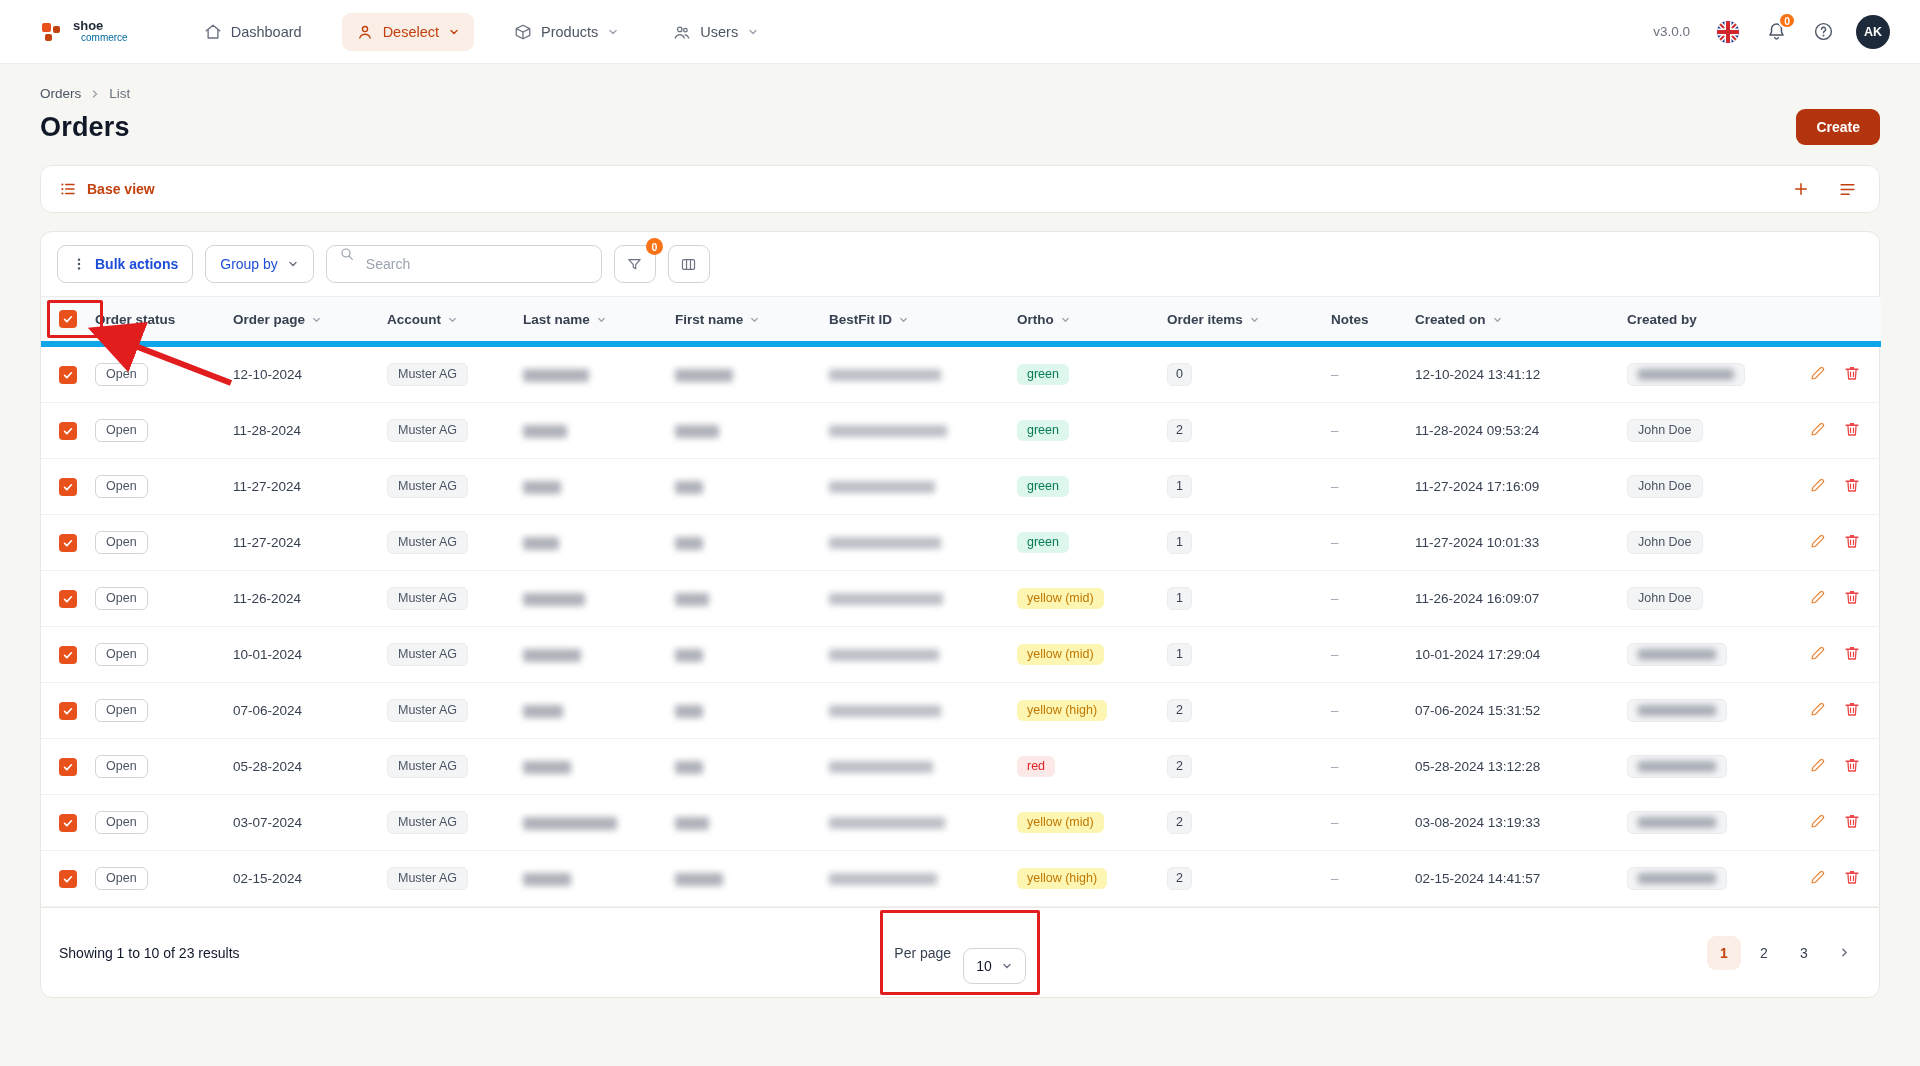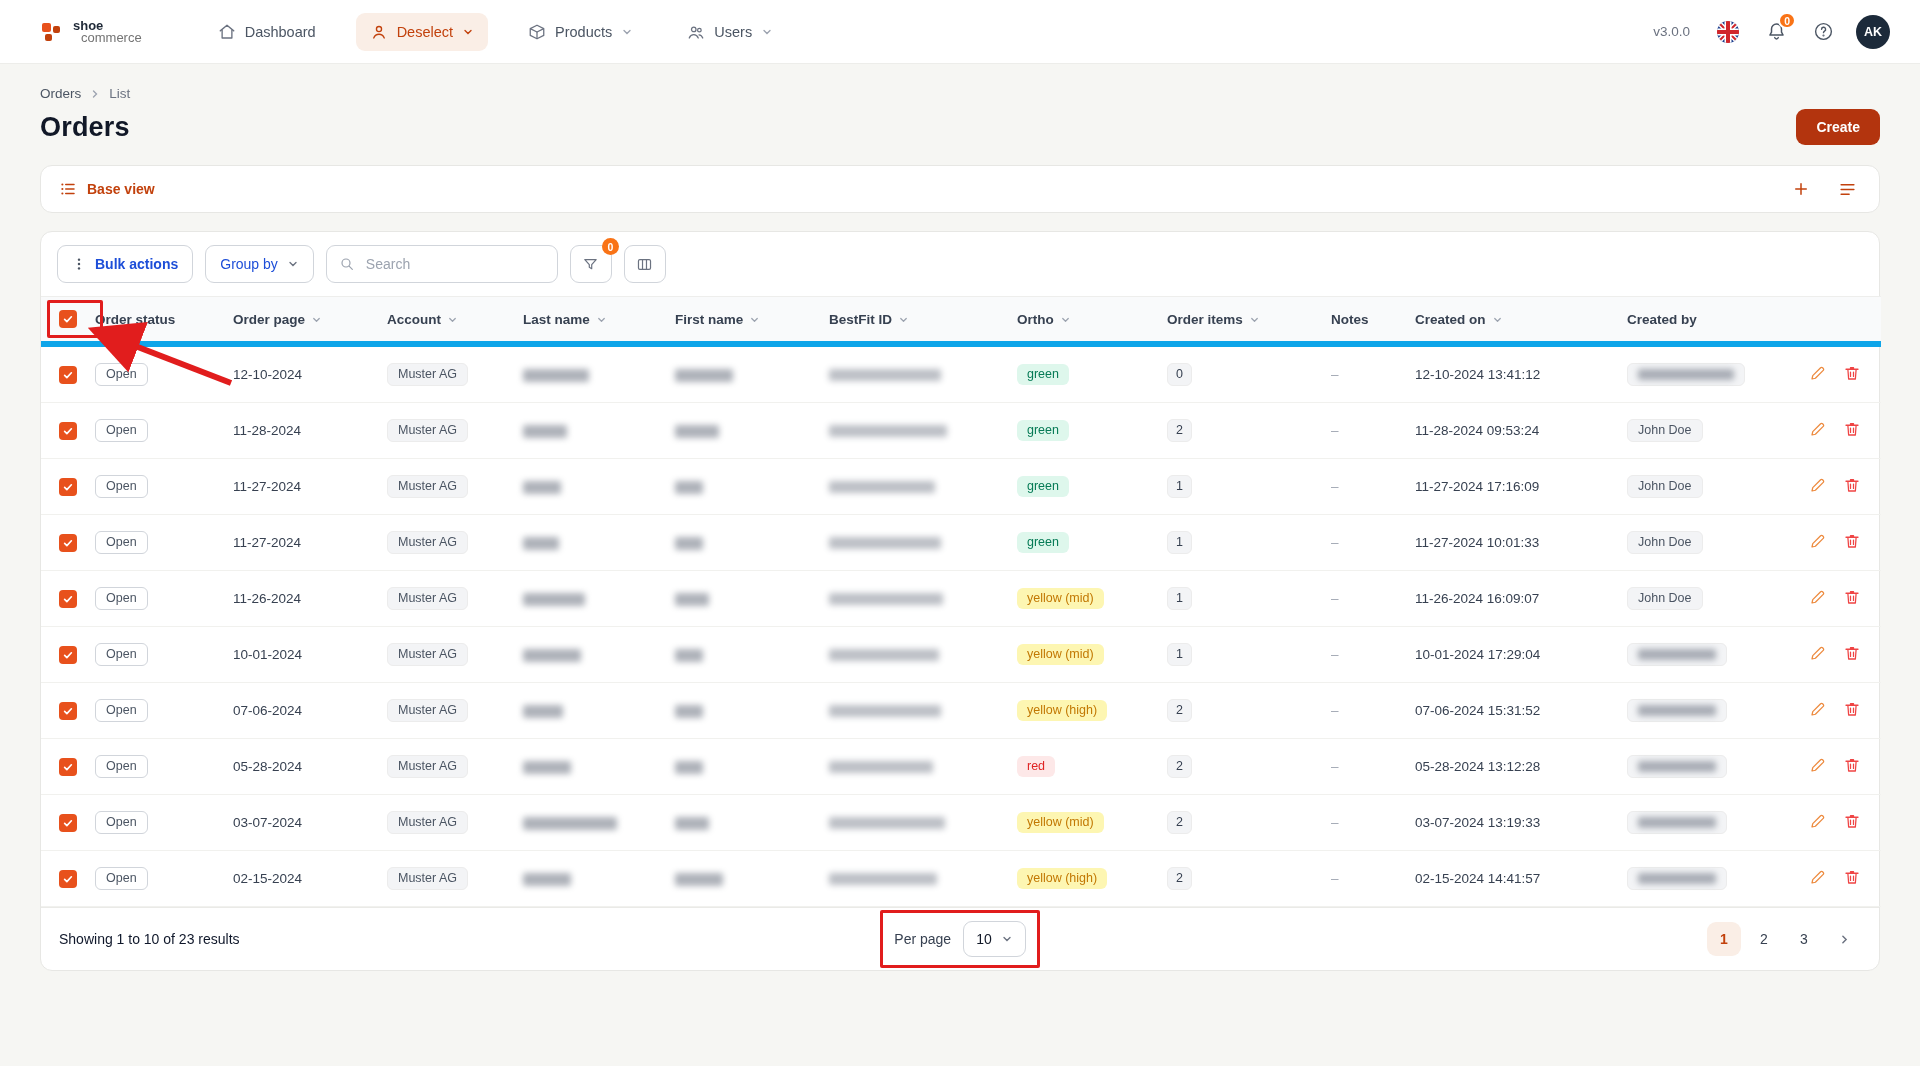--- a/index.html
+++ b/index.html
@@ -24,21 +24,21 @@
   }
   svg{display:block;}
   button{font-family:inherit;}
 
   
   .navbar{height:64px;background:#fff;border-bottom:1px solid #ededea;
     display:flex;align-items:center;padding:0 30px 0 40px;}
   .logo{display:flex;align-items:center;gap:9px;cursor:pointer;}
   .logo-text{display:flex;flex-direction:column;line-height:12px;}
   .logo-text .l1{font-weight:bold;font-size:13px;color:#1f2937;}
-  .logo-text .l2{font-size:13px;color:#737373;padding-left:8px;}
+  .logo-text .l2{font-size:10px;color:#0369a1;padding-left:8px;}
   nav{display:flex;align-items:center;gap:26px;margin-left:62px;}
   .nav-item{display:flex;align-items:center;gap:9px;padding:10px 14px;border-radius:9px;
     color:#4b5563;font-size:14.5px;font-weight:500;cursor:pointer;text-decoration:none;}
   .nav-item.active{color:var(--accent);background:var(--accent-bg);}
   .nav-right{margin-left:auto;display:flex;align-items:center;gap:18px;}
   .version{color:var(--muted);font-size:13.5px;margin-right:4px;}
   .iconbtn{background:none;border:none;padding:4px;cursor:pointer;position:relative;}
   .bell-badge{position:absolute;top:-5px;right:-5px;min-width:17px;height:17px;border-radius:9px;
     background:#f97316;color:#fff;font-size:10.5px;font-weight:600;display:flex;align-items:center;
     justify-content:center;padding:0 4px;border:2px solid #fff;}
@@ -62,22 +62,22 @@
   .viewbar-right{margin-left:auto;display:flex;align-items:center;gap:20px;}
   .viewbar-right .iconbtn{color:var(--accent);}
 
   .card{background:#fff;border:1px solid var(--border);border-radius:12px;position:relative;}
 
   
   .toolbar{display:flex;align-items:center;gap:12px;padding:13px 16px;}
   .tbtn{display:flex;align-items:center;gap:9px;border:1px solid #d1d5db;background:#fff;
     border-radius:9px;padding:0 14px;height:38px;font-size:14px;font-weight:600;color:#1d4ed8;cursor:pointer;}
   .tbtn.light{font-weight:500;}
-  .search{display:flex;align-items:center;gap:9px;border:1px solid #d1d5db;border-radius:9px;
-    padding:0 12px;height:38px;width:232px;background:#fff;}
+  .search{display:flex;gap:9px;border:1px solid #d1d5db;border-radius:9px;
+    padding:0 12px;height:38px;width:276px;background:#fff;}
   .search input{border:none;outline:none;font:inherit;font-size:14px;width:100%;color:#111827;background:transparent;}
   .search input::placeholder{color:#9ca3af;}
   .sqbtn{position:relative;width:42px;height:38px;border:1px solid #d1d5db;border-radius:9px;
     background:#fff;display:flex;align-items:center;justify-content:center;cursor:pointer;}
   .filter-badge{position:absolute;top:-8px;right:-8px;min-width:17px;height:17px;border-radius:9px;
     background:#f97316;color:#fff;font-size:10.5px;font-weight:600;display:flex;align-items:center;
     justify-content:center;padding:0 4px;}
 
   
   .sel-row{display:flex;align-items:center;padding:11px 18px;font-size:14px;color:#374151;
@@ -112,21 +112,21 @@
   .badge .blur{height:11px;margin:1px 0;}
   td.c-actions{text-align:right;padding-right:20px;}
   .row-actions{display:inline-flex;align-items:center;gap:12px;}
   .row-actions .abtn{background:none;border:none;padding:2px;cursor:pointer;}
 
   
   .tfoot{display:flex;align-items:center;padding:13px 18px;border-top:1px solid #eaeae7;}
   .showing{flex:1;font-size:14px;color:#0f172a;}
   .perpage-wrap{position:relative;display:flex;align-items:center;gap:12px;font-size:14px;color:#374151;}
   .pp-select{display:flex;align-items:center;gap:9px;border:1px solid #d1d5db;background:#fff;
-    border-radius:9px;padding:9px 12px;font-size:14px;color:#111827;cursor:pointer;}
+    border-radius:9px;padding:9px 12px;font-size:14px;color:#111827;cursor:pointer;margin-top:27px;}
   .pager{flex:1;display:flex;justify-content:flex-end;align-items:center;gap:6px;}
   .pg{min-width:34px;height:34px;border:none;background:transparent;border-radius:9px;
     font-size:14px;color:#374151;display:flex;align-items:center;justify-content:center;cursor:pointer;}
   .pg.active{background:var(--accent-bg);color:var(--accent);font-weight:600;}
 
   
   .ann-box{position:absolute;border:3px solid var(--ann);border-radius:2px;pointer-events:none;z-index:30;}
   .ann-cb{left:6px;top:50%;transform:translateY(-50%);width:56px;height:38px;}
   .ann-pp{left:-14px;top:-11px;right:-14px;bottom:-11px;}
   .ann-arrow{position:absolute;left:44px;top:26px;width:152px;height:66px;
@@ -720,21 +720,21 @@
             </td>
             <td><span class="badge b-outline">Open</span></td>
             <td><span class="cell-text">03-07-2024</span></td>
             <td><span class="badge b-gray">Muster AG</span></td>
             <td><span class="blur" style="width:94px"></span></td>
             <td><span class="blur" style="width:34px"></span></td>
             <td><span class="blur id" style="width:116px"></span></td>
             <td><span class="badge b-yellow">yellow (mid)</span></td>
             <td><span class="badge b-count">2</span></td>
             <td><span class="cell-text muted">–</span></td>
-            <td><span class="cell-text">03-07-2024 13:19:33</span></td>
+            <td><span class="cell-text">03-08-2024 13:19:33</span></td>
             <td><span class="badge b-gray">
                 <span class="blur" style="width:78px"></span>
               </span></td>
             <td class="c-actions"><span class="row-actions">
                 <button class="abtn">
                   <svg width="18" height="18" viewBox="0 0 24 24" fill="none" stroke="#ed8a3e" stroke-width="1.7" stroke-linejoin="round">
                     <path d="M4 20l4.5-1L19 8.5a1.8 1.8 0 0 0 0-2.6l-.9-.9a1.8 1.8 0 0 0-2.6 0L5 15.5z"></path>
                   </svg>
                 </button>
                 <button class="abtn">

